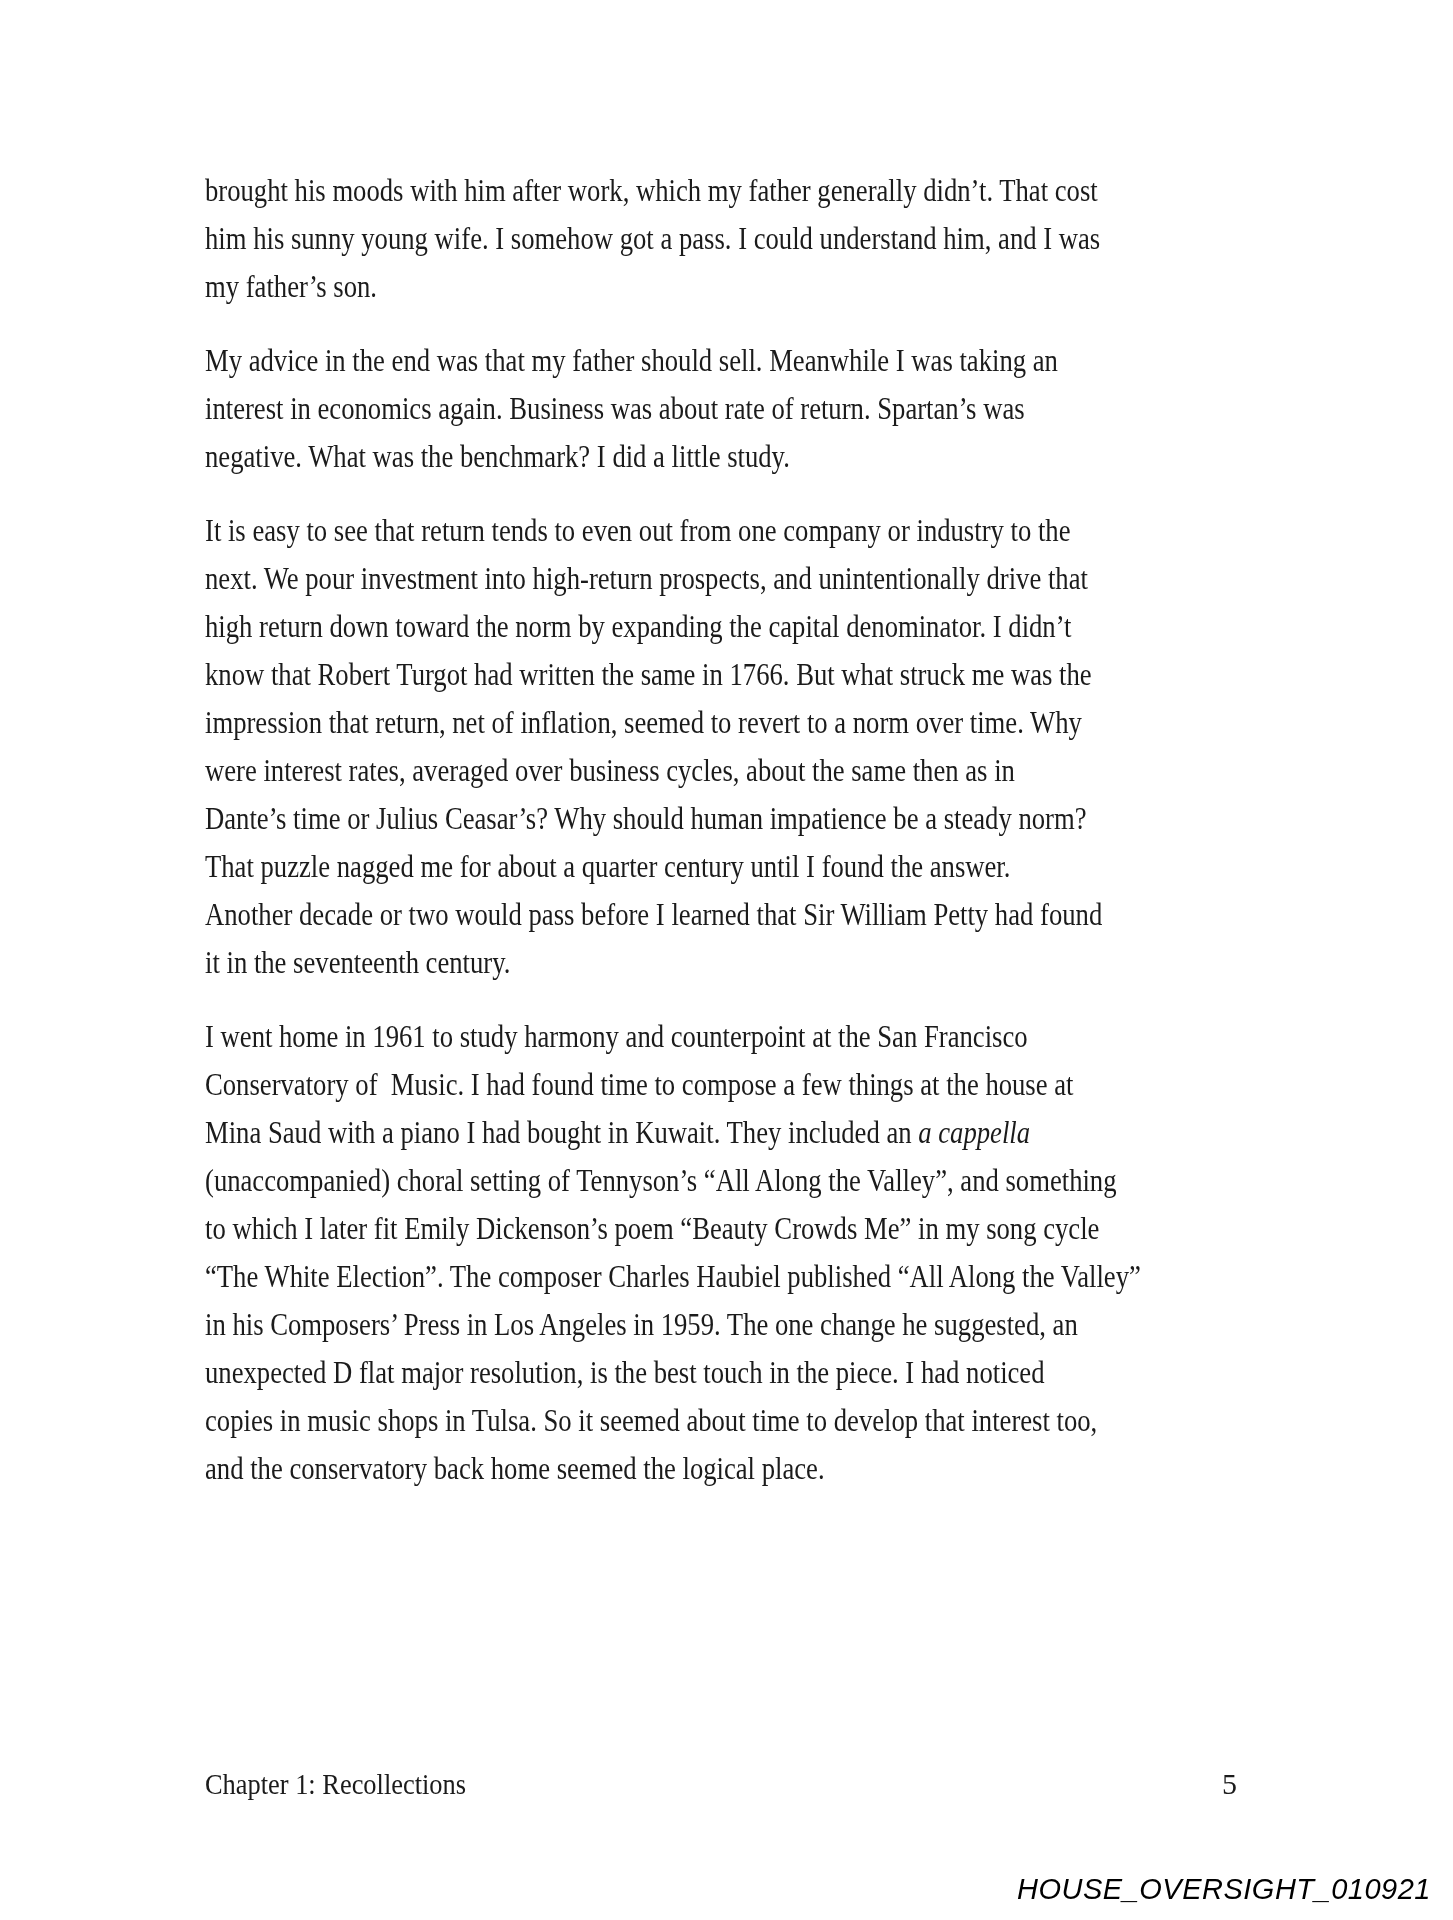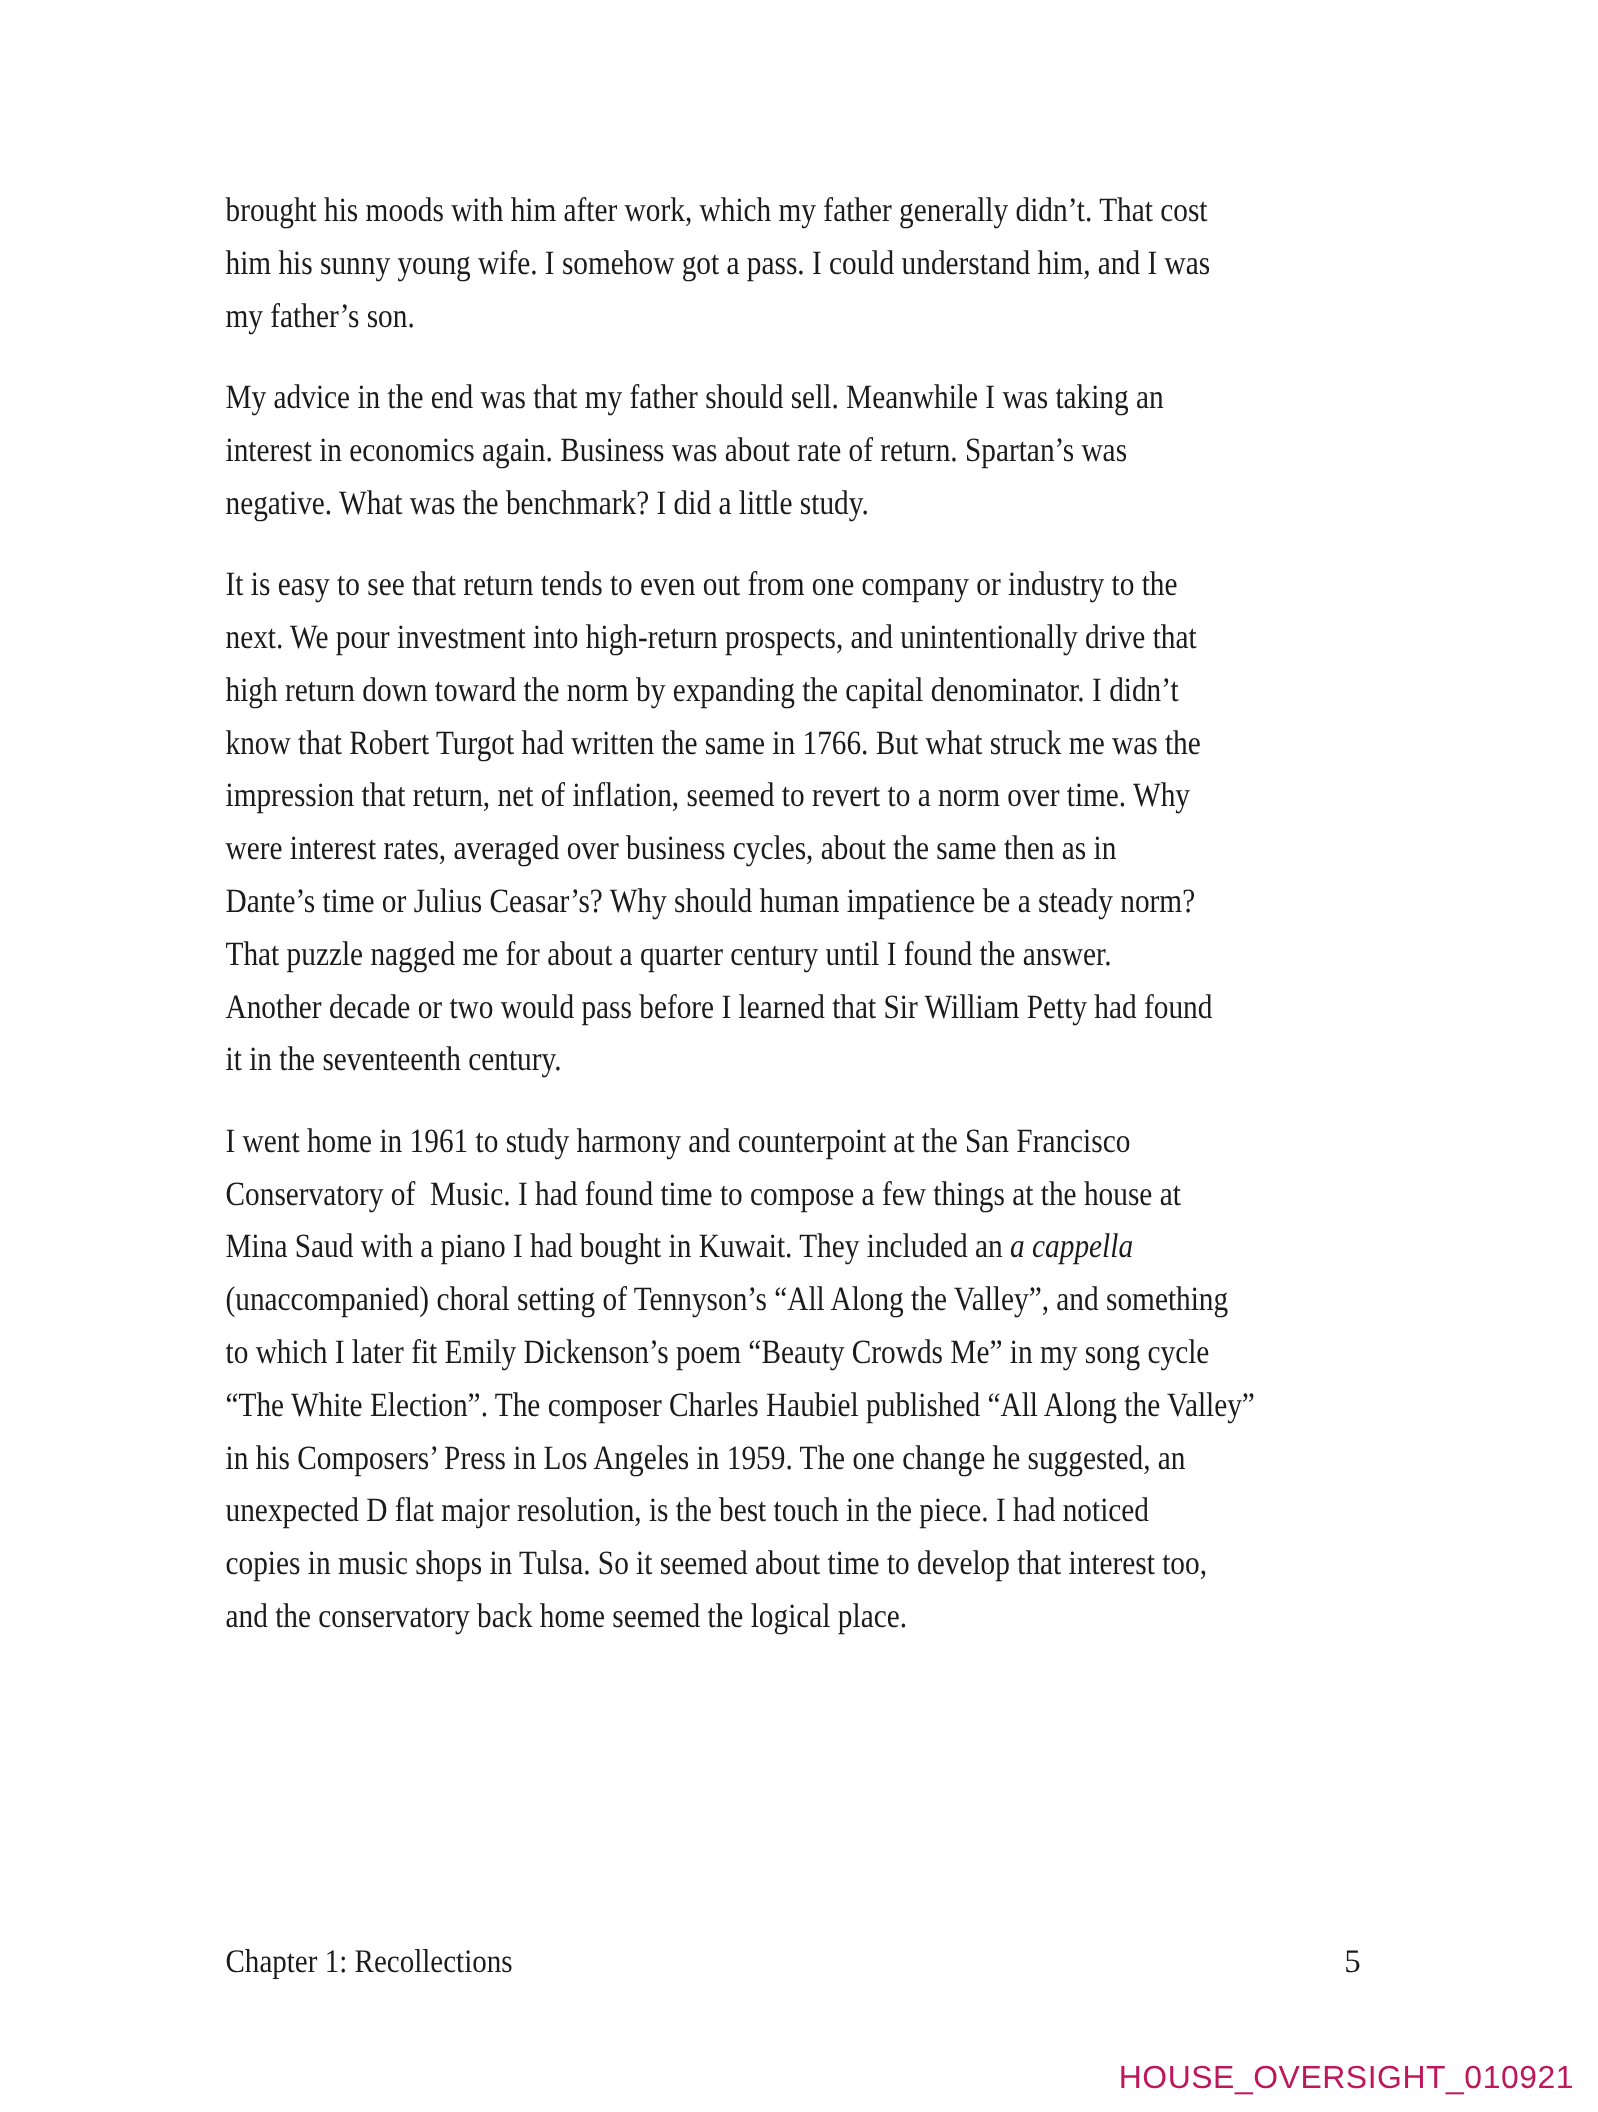--- a/index.html
+++ b/index.html
@@ -56,23 +56,24 @@
   .footer-page {
     left: 1222px;
   }
   .watermark {
     position: absolute;
     top: 1872px;
     right: 22px;
     font-family: "Liberation Sans", sans-serif;
     font-size: 29px;
     line-height: 34px;
-    color: #be185d;
+    color: #000000;
     letter-spacing: 0.5px;
     white-space: nowrap;
+    font-style: italic;
   }
 </style>
 </head>
 <body>
 
 <div class="page">
 
   <main class="content">
 
     <div class="para">

